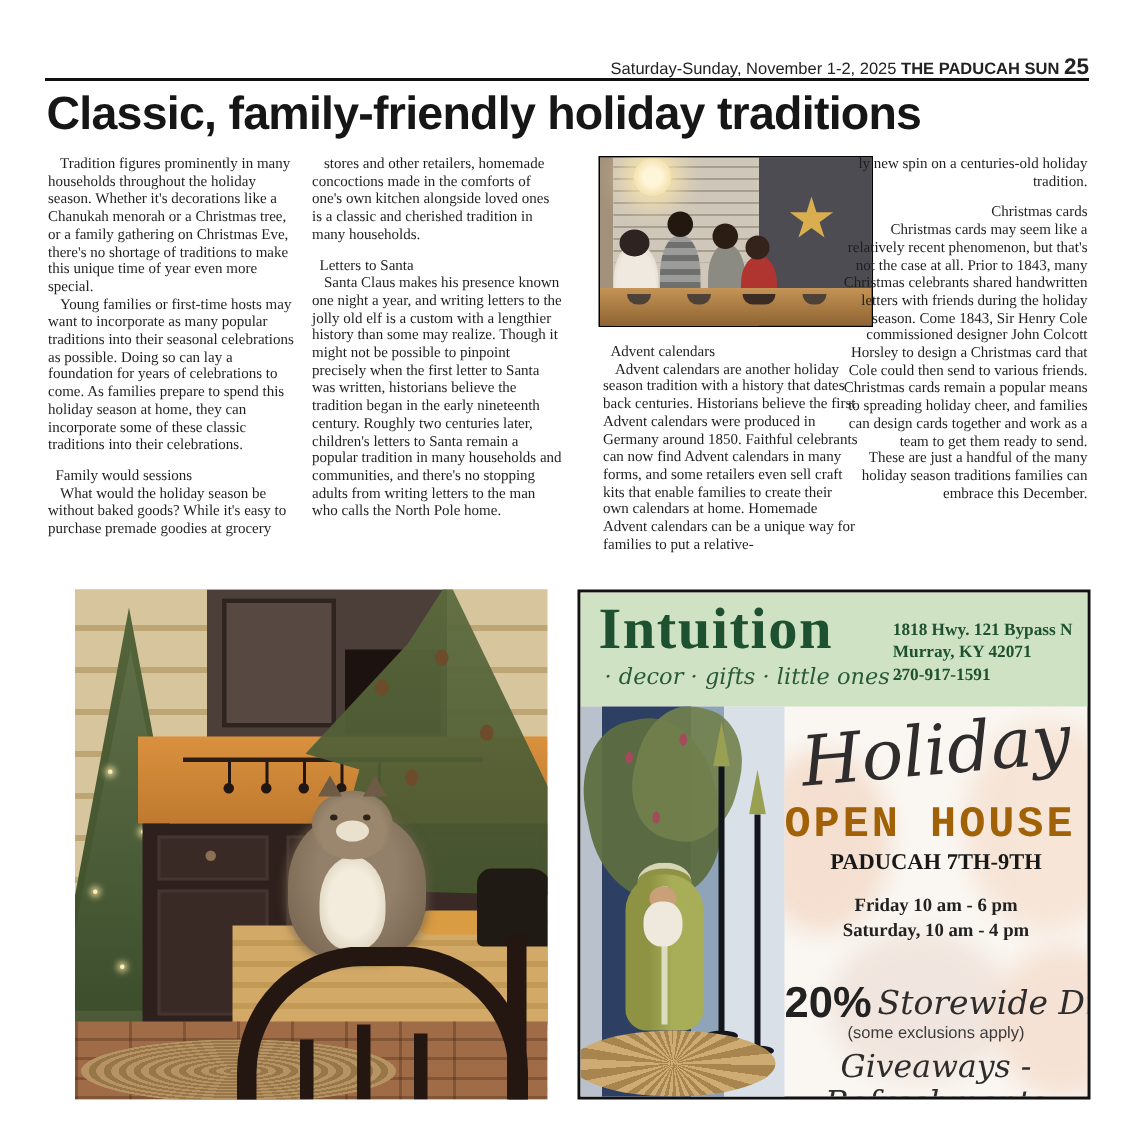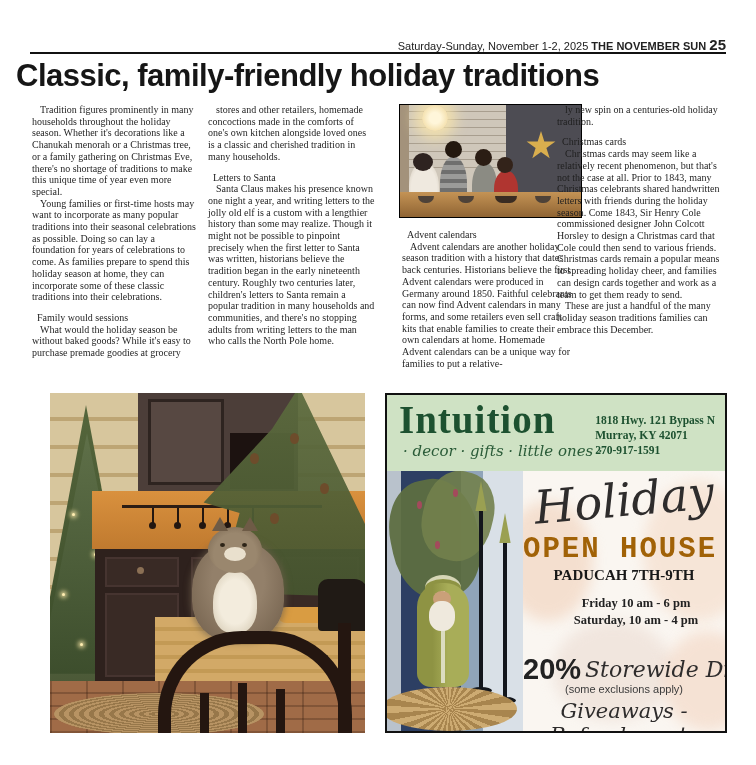--- a/index.html
+++ b/index.html
@@ -4,31 +4,31 @@
 <style>
   html,body{margin:0;padding:0;background:#ffffff;}
   .page{position:relative;width:756px;height:765px;background:#fff;overflow:hidden;
         font-family:"Liberation Serif",serif;color:#1f1f1f;}
   
   .dateline{position:absolute;top:36px;left:30px;width:696px;text-align:right;
             font-family:"Liberation Sans",sans-serif;font-size:11px;color:#222;}
   .dateline b{font-weight:bold;}
   .dateline .pgnum{font-size:15px;font-weight:bold;}
   .toprule{position:absolute;top:52px;left:30px;width:696px;height:2px;background:#111;}
-  .headline{position:absolute;top:58px;left:16px;width:700px;
+  .headline{position:absolute;top:58px;left:31px;width:700px;
             font-family:"Liberation Sans",sans-serif;font-weight:bold;font-size:31px;
             letter-spacing:-0.5px;color:#161616;}
   
   .col{position:absolute;top:104px;font-size:10px;line-height:11.7px;text-align:left;}
   .col p{margin:0;text-indent:8px;}
   .col .shead{margin:9px 0 0 0;text-indent:5px;}
   #col1{left:32px;width:166px;}
   #col2{left:208px;width:167px;}
   #col3{left:402px;width:171px;}
-  #col4{left:557px;width:168px;}
+  #col4{left:557px;width:168px;text-align:right;}
   
   .aphoto{position:relative;width:181px;height:112px;margin:0 0 11px -3px;
           border:1px solid #000;overflow:hidden;
           background:linear-gradient(90deg,#a3927b 0 9px,#cfc7ba 9px 106px,#4d4c53 106px 181px);}
   .aphoto .bricks{position:absolute;left:9px;top:0;width:97px;height:70px;
           background:repeating-linear-gradient(0deg,transparent 0 7px,rgba(120,108,90,.45) 7px 8px);}
   .aphoto .lamp{position:absolute;left:22px;top:0;width:26px;height:26px;border-radius:50%;
           background:radial-gradient(circle,#fff6da 30%,#ecd18f 100%);
           box-shadow:0 0 14px 8px rgba(250,230,170,.8);}
   .aphoto .star{position:absolute;left:126px;top:26px;width:30px;height:30px;background:#d9ae4e;
@@ -126,37 +126,37 @@
   .blob{position:absolute;border-radius:50%;filter:blur(7px);opacity:.55;}
   .ev-script{position:absolute;left:0;top:2px;width:100%;text-align:center;
         font-family:"DejaVu Serif",serif;font-style:italic;font-size:46px;color:#2e2c2c;
         transform:rotate(-5deg);}
   .ev-open{position:absolute;left:0;top:62px;width:100%;text-align:left;
         font-family:Liberation Mono, monospace;font-weight:bold;font-size:29px;
         letter-spacing:2px;color:#a16207;}
   .ev-dates{position:absolute;left:0;top:96px;width:100%;text-align:center;
         font-family:"Liberation Serif",serif;font-weight:bold;font-size:15px;color:#181818;}
   .ev-hours{position:absolute;left:0;top:124px;width:100%;text-align:center;
-        font-family:"Liberation Serif",serif;font-weight:bold;font-size:12.5px;line-height:17px;color:#222;margin-left:12px;}
+        font-family:"Liberation Serif",serif;font-weight:bold;font-size:12.5px;line-height:17px;color:#222;}
   .ev-disc{position:absolute;left:0;top:182px;width:100%;text-align:center;white-space:nowrap;}
   .ev-disc .pct{font-family:"Liberation Sans",sans-serif;font-weight:bold;font-size:29px;color:#222;vertical-align:middle;}
   .ev-disc .stxt{font-family:"DejaVu Serif",serif;font-style:italic;font-size:22px;color:#2e2c2c;vertical-align:middle;}
   .ev-note{position:absolute;left:0;top:212px;width:100%;text-align:center;
         font-family:"Liberation Sans",sans-serif;font-size:11px;color:#3b3b3b;}
   .ev-foot{position:absolute;left:0;top:228px;width:100%;text-align:center;
         font-family:"DejaVu Serif",serif;font-style:italic;font-size:21px;color:#2e2c2c;}
 </style>
 </head>
 <body>
 
 <div class="page">
 
   <div class="dateline">
     <span>Saturday-Sunday, November 1-2, 2025</span>
-    <b>THE NOVEMBER SUN</b>
+    <b>THE PADUCAH SUN</b>
     <span class="pgnum">25</span>
   </div>
   <div class="toprule"></div>
   <div class="headline">Classic, family-friendly holiday traditions</div>
 
   <div class="col" id="col1">
     <p>Tradition figures prominently in many households throughout the holiday season. Whether it's decorations like a Chanukah menorah or a Christmas tree, or a family gathering on Christmas Eve, there's no shortage of traditions to make this unique time of year even more special.</p>
     <p>Young families or first-time hosts may want to incorporate as many popular traditions into their seasonal celebrations as possible. Doing so can lay a foundation for years of celebrations to come. As families prepare to spend this holiday season at home, they can incorporate some of these classic traditions into their celebrations.</p>
     <p class="shead">Family would sessions</p>
     <p>What would the holiday season be without baked goods? While it's easy to purchase premade goodies at grocery</p>

